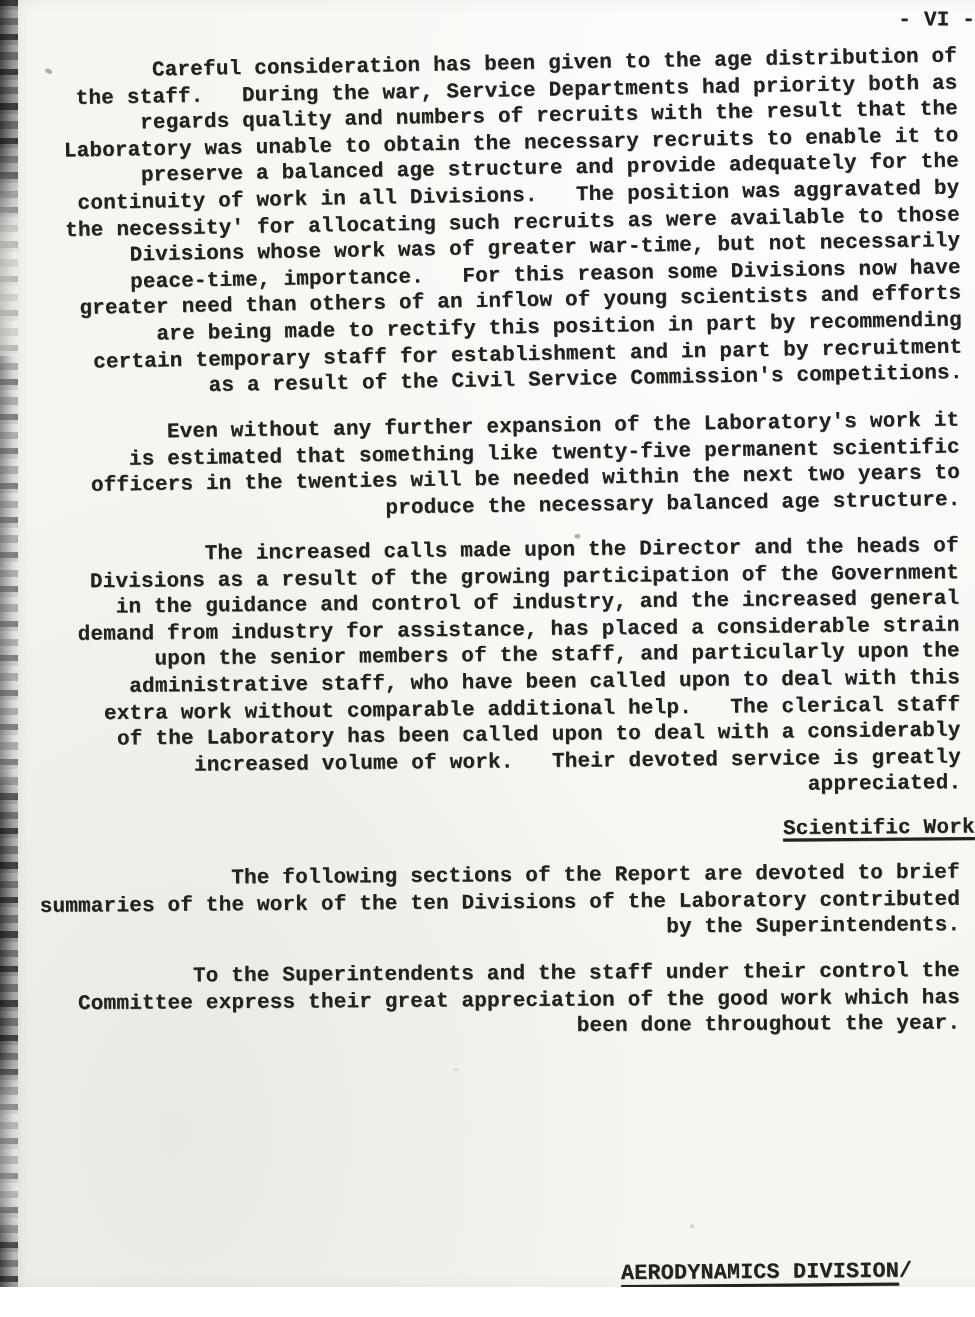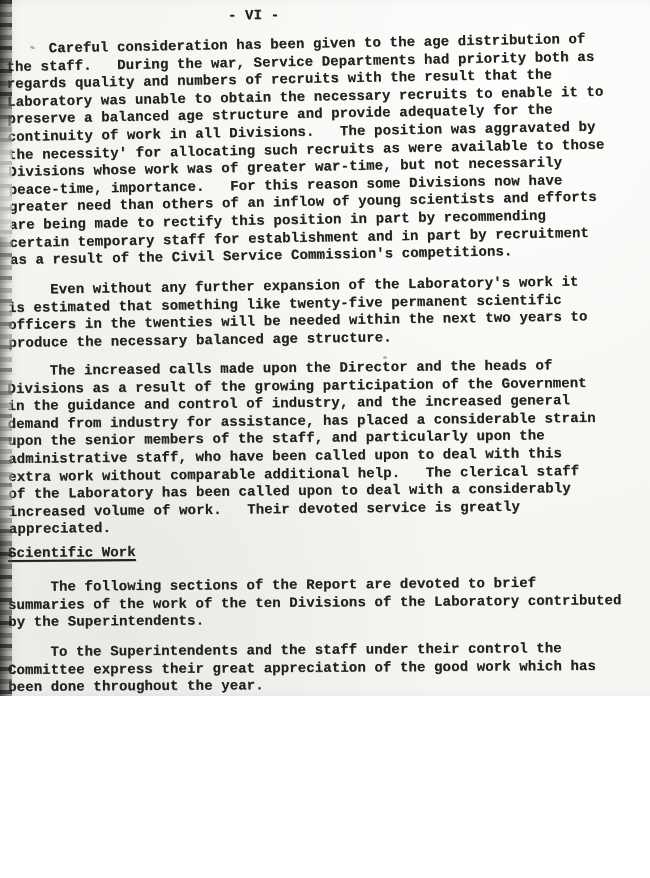--- a/index.html
+++ b/index.html
@@ -3,29 +3,30 @@
 <meta charset="utf-8">
 <style>
   html, body { margin: 0; padding: 0; }
   body {
     width: 650px; height: 878px;
     font-family: "Liberation Mono", "DejaVu Sans Mono", monospace;
     overflow: hidden;
   }
   .page {
     position: relative;
-    width: 650px; height: 696px;
+    width: 650px; height: 858px;
     background:
       radial-gradient(ellipse at 18% 88%, rgba(120,118,112,0.10), transparent 45%),
       radial-gradient(ellipse at 80% 12%, rgba(255,255,255,0.85), transparent 55%),
       #f6f5f1;
     box-shadow: inset 14px 0 16px -10px rgba(0,0,0,0.28);
     color: #24221e;
     font-weight: 700;
     overflow: hidden;
+    text-align: right;
   }
   
   .scan-edge {
     position: absolute; left: 0; top: 0; width: 12px; height: 878px; z-index: 3;
     background:
       linear-gradient(90deg, rgba(25,25,25,0.55), rgba(70,70,70,0.35) 40%, rgba(150,150,150,0.15) 72%, rgba(200,200,200,0)),
       repeating-linear-gradient(180deg,
         rgba(20,20,20,0.75) 0 4px,
         rgba(110,110,110,0.35) 4px 7px,
         rgba(190,190,190,0.15) 7px 12px,
@@ -63,21 +64,21 @@
     font-size: 14px; line-height: 17.6px;
     margin: 0 10px 0 8px;
   }
   .p1 { margin-top: 16px;  transform: rotate(-1.0deg);  transform-origin: 0 50%; }
   .p2 { margin-top: 12px;  transform: rotate(-0.85deg); transform-origin: 0 50%; }
   .p3 { margin-top: 11px;  transform: rotate(-0.6deg);  transform-origin: 0 50%; }
   .p4 { margin-top: 16px;  transform: rotate(-0.45deg); transform-origin: 0 50%; }
   .p5 { margin-top: 13px;  transform: rotate(-0.4deg);  transform-origin: 0 50%; }
   .section-heading {
     display: inline-block;
-    margin: 6px 15px 0 8px;
+    margin: 6px 0 0 8px;
     font-size: 14px; line-height: 17.6px; font-weight: 700;
     text-decoration: underline; text-decoration-thickness: 1.6px; text-underline-offset: 3px;
     transform: rotate(-0.45deg); transform-origin: 0 50%;
   }
   .footer {
     position: absolute; top: 839px; right: 42px;
     font-size: 14.5px; line-height: 18px;
     transform: rotate(-0.5deg); transform-origin: 100% 50%;
     white-space: nowrap;
   }

